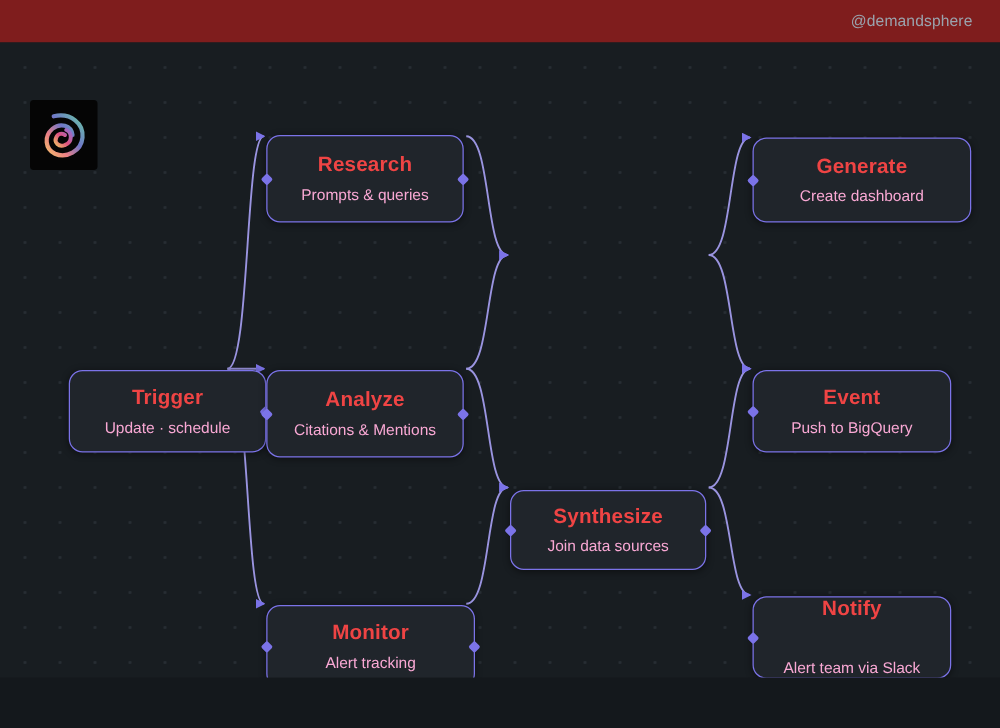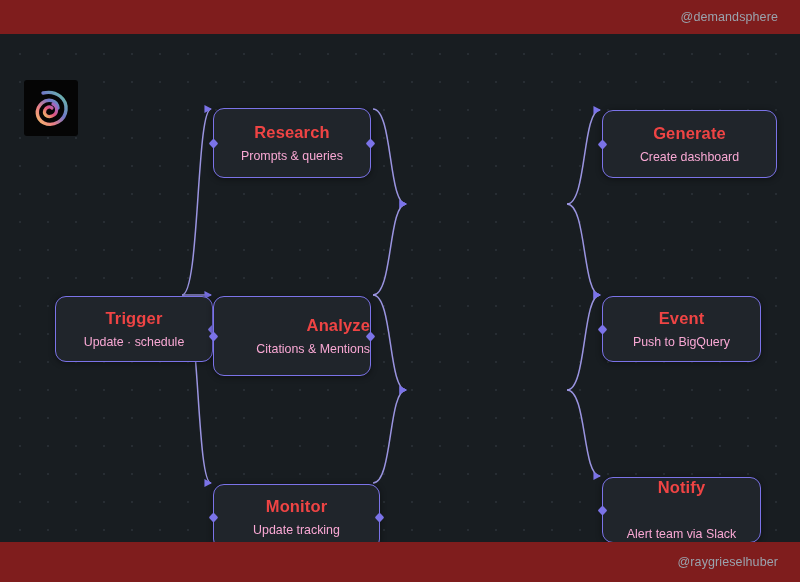--- a/index.html
+++ b/index.html
@@ -102,21 +102,21 @@
     transform: rotate(45deg);
     top: 50%;
     margin-top: -3.5px;
   }
   .port.left  { left: -4px; }
   .port.right { right: -4px; }
 
   
   #node-trigger    { left: 8px;  top: 262px; width: 158px; height: 66px; margin-left: 47px; }
   #node-research   { left: 213px; top: 74px;  width: 158px; height: 70px; }
-  #node-analyze    { left: 213px; top: 262px; width: 158px; height: 80px; align-items: flex-end; }
+  #node-analyze    { left: 213px; top: 262px; width: 158px; height: 70px; }
   #node-monitor    { left: 213px; top: 450px; width: 167px; height: 66px; }
   #node-evaluate   { left: 408px; top: 172px; width: 157px; height: 64px; }
   #node-synthesize { left: 408px; top: 358px; width: 157px; height: 64px; }
   #node-generate   { left: 602px; top: 76px;  width: 175px; height: 68px; }
   #node-update     { left: 602px; top: 262px; width: 159px; height: 66px; }
   #node-notify     { left: 602px; top: 443px; width: 159px; height: 66px; justify-content: space-between; }
 </style>
 </head>
 <body>
 
@@ -195,26 +195,32 @@
 
     <div id="node-analyze" class="node">
       <span class="node-title">Analyze</span>
       <span class="node-subtitle">Citations &amp; Mentions</span>
       <span class="port left"></span>
       <span class="port right"></span>
     </div>
 
     <div id="node-monitor" class="node">
       <span class="node-title">Monitor</span>
-      <span class="node-subtitle">Update tracking</span>
-      <span class="port left"></span>
-      <span class="port right"></span>
-    </div>
-
-
+      <span class="node-subtitle">Alert tracking</span>
+      <span class="port left"></span>
+      <span class="port right"></span>
+    </div>
+
+
+    <div id="node-synthesize" class="node">
+      <span class="node-title">Synthesize</span>
+      <span class="node-subtitle">Join data sources</span>
+      <span class="port left"></span>
+      <span class="port right"></span>
+    </div>
 
     <div id="node-generate" class="node">
       <span class="node-title">Generate</span>
       <span class="node-subtitle">Create dashboard</span>
       <span class="port left"></span>
     </div>
 
     <div id="node-update" class="node">
       <span class="node-title">Event</span>
       <span class="node-subtitle">Push to BigQuery</span>
@@ -222,17 +228,14 @@
     </div>
 
     <div id="node-notify" class="node">
       <span class="node-title">Notify</span>
       <span class="node-subtitle">Alert team via Slack</span>
       <span class="port left"></span>
     </div>
 
   </div>
 
-  <div id="footer-bar" class="chrome-bar">
-    <span class="handle-text">@raygrieselhuber</span>
-  </div>
 
 </div>
 
 </body></html>

